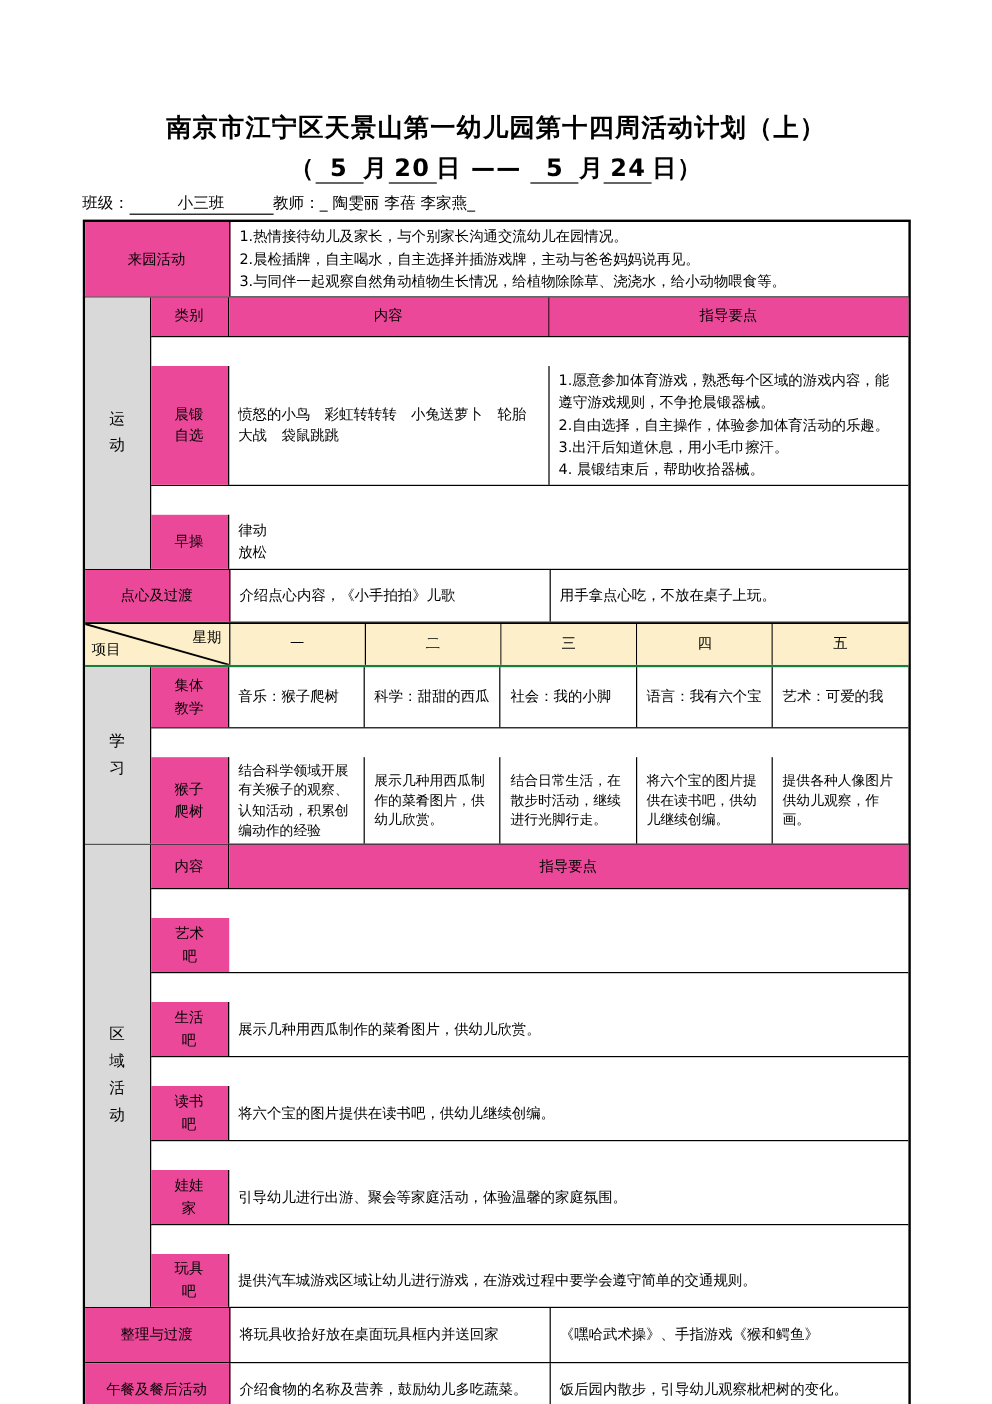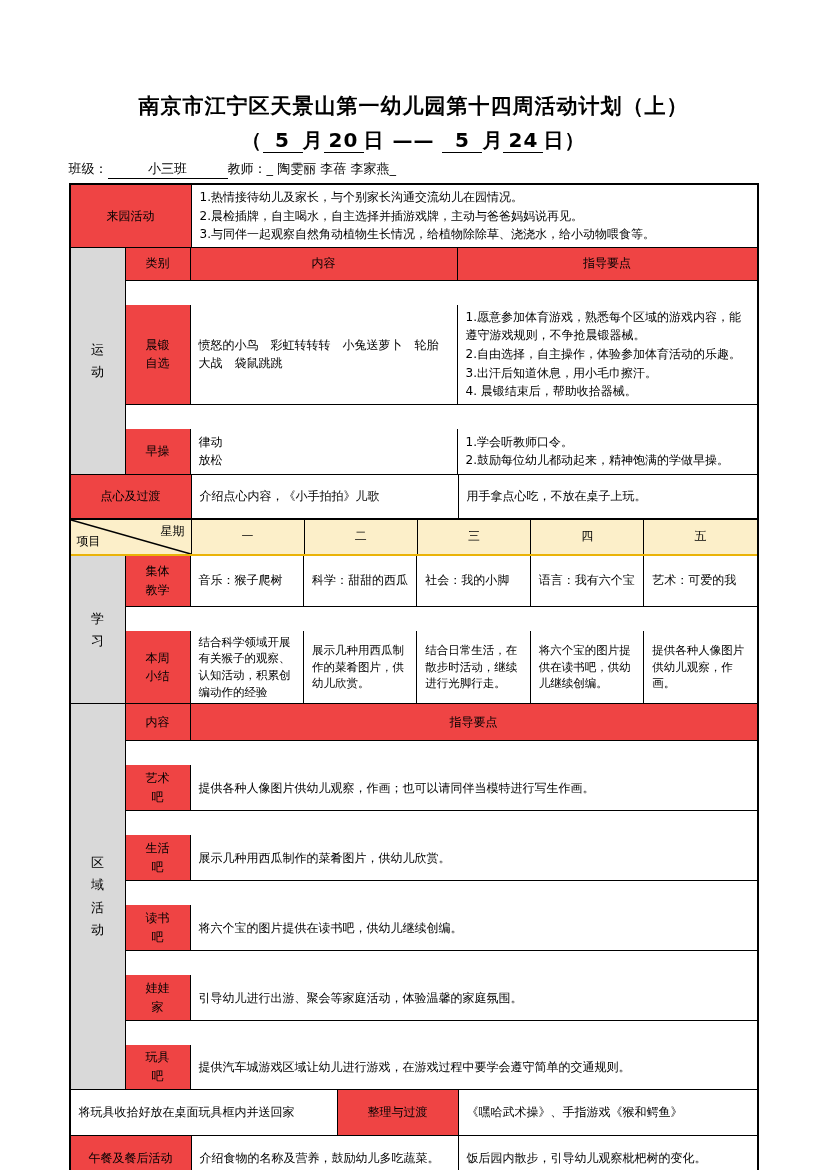--- a/index.html
+++ b/index.html
@@ -35,37 +35,37 @@
     display:flex;align-items:center;justify-content:center;text-align:center;
     white-space:pre-line;font-size:13px;line-height:1.7;flex:none;box-sizing:border-box;
   }
   .section-body{flex:1;display:flex;flex-direction:column;min-width:0;gap:24px;}
   .section-body > .row:last-child{border-bottom:none;}
   .cell{
     border-right:1px solid #000;box-sizing:border-box;display:flex;align-items:center;
     padding:3px 8px;font-size:12px;line-height:1.55;white-space:pre-line;min-width:0;
   }
   .row .cell:last-child{border-right:none;}
-  .lbl{background:#ef4444;justify-content:center;text-align:center;padding:3px 17px;}
+  .lbl{background:#ec4899;justify-content:center;text-align:center;padding:3px 17px;}
   .center{justify-content:center;text-align:center;}
   .cream{background:#FCEFC9;}
   .w-lbl{width:121px;flex:none;}
   .w-b{width:65px;flex:none;}
   .w-content{width:267px;flex:none;}
   .w-points{flex:1;}
   .w-day{flex:1;}
   .w-full{flex:1;}
   .small{font-size:11.5px;line-height:1.45;}
   
   .r-arrival{min-height:46px;}
   .r-cat{min-height:32px;}
   .r-morning{min-height:95px;}
   .r-exercise{min-height:45px;}
   .r-snack{min-height:43px;}
-  .r-days{min-height:34px;border-top:1px solid #000;border-bottom:2px solid #eab308;}
+  .r-days{min-height:34px;border-top:1px solid #000;border-bottom:2px solid #15803d;}
   .r-class{min-height:48px;}
   .r-teach{min-height:50px;}
   .r-ext{min-height:62px;}
   .r-areahead{min-height:36px;}
   .r-area{min-height:45px;}
   .r-toys{min-height:32px;}
   .r-tidy{min-height:45px;}
   .r-lunch{min-height:45px;}
   .r-summary{min-height:72px;}
   
@@ -123,22 +123,20 @@
         <div class="cell w-content">愤怒的小鸟　彩虹转转转　小兔送萝卜　轮胎大战　袋鼠跳跳</div>
         <div class="cell w-points">1.愿意参加体育游戏，熟悉每个区域的游戏内容，能遵守游戏规则，不争抢晨锻器械。
 2.自由选择，自主操作，体验参加体育活动的乐趣。
 3.出汗后知道休息，用小毛巾擦汗。
 4. 晨锻结束后，帮助收拾器械。</div>
       </div>
       <div class="row r-exercise">
         <div class="cell lbl w-b">早操</div>
         <div class="cell w-content">律动
 放松</div>
-        <div class="cell w-points">1.学会听教师口令。
-2.鼓励每位幼儿都动起来，精神饱满的学做早操。</div>
       </div>
     </div>
   </div>
 
   <div class="row r-snack">
     <div class="cell lbl w-lbl">点心及过渡</div>
     <div class="cell w-content">介绍点心内容，《小手拍拍》儿歌</div>
     <div class="cell w-points">用手拿点心吃，不放在桌子上玩。</div>
   </div>
 
@@ -163,21 +161,21 @@
     <div class="section-body">
       <div class="row r-teach">
         <div class="cell lbl w-b">集体教学</div>
         <div class="cell w-day">音乐：猴子爬树</div>
         <div class="cell w-day">科学：甜甜的西瓜</div>
         <div class="cell w-day">社会：我的小脚</div>
         <div class="cell w-day">语言：我有六个宝</div>
         <div class="cell w-day">艺术：可爱的我</div>
       </div>
       <div class="row r-ext">
-        <div class="cell lbl w-b">本周小结</div>
+        <div class="cell lbl w-b">猴子爬树</div>
         <div class="cell w-day small">结合科学领域开展有关猴子的观察、认知活动，积累创编动作的经验</div>
         <div class="cell w-day small">展示几种用西瓜制作的菜肴图片，供幼儿欣赏。</div>
         <div class="cell w-day small">结合日常生活，在散步时活动，继续进行光脚行走。</div>
         <div class="cell w-day small">将六个宝的图片提供在读书吧，供幼儿继续创编。</div>
         <div class="cell w-day small">提供各种人像图片供幼儿观察，作画。</div>
       </div>
     </div>
   </div>
 
   <div class="section">
@@ -185,21 +183,20 @@
 域
 活
 动</div>
     <div class="section-body">
       <div class="row r-areahead">
         <div class="cell lbl w-b">内容</div>
         <div class="cell lbl w-full center">指导要点</div>
       </div>
       <div class="row r-area">
         <div class="cell lbl w-b">艺术吧</div>
-        <div class="cell w-full">提供各种人像图片供幼儿观察，作画；也可以请同伴当模特进行写生作画。</div>
       </div>
       <div class="row r-area">
         <div class="cell lbl w-b">生活吧</div>
         <div class="cell w-full">展示几种用西瓜制作的菜肴图片，供幼儿欣赏。</div>
       </div>
       <div class="row r-area">
         <div class="cell lbl w-b">读书吧</div>
         <div class="cell w-full">将六个宝的图片提供在读书吧，供幼儿继续创编。</div>
       </div>
       <div class="row r-area">
@@ -207,22 +204,22 @@
         <div class="cell w-full">引导幼儿进行出游、聚会等家庭活动，体验温馨的家庭氛围。</div>
       </div>
       <div class="row r-toys">
         <div class="cell lbl w-b">玩具吧</div>
         <div class="cell w-full">提供汽车城游戏区域让幼儿进行游戏，在游戏过程中要学会遵守简单的交通规则。</div>
       </div>
     </div>
   </div>
 
   <div class="row r-tidy">
+    <div class="cell lbl w-lbl">整理与过渡</div>
     <div class="cell w-content">将玩具收拾好放在桌面玩具框内并送回家</div>
-    <div class="cell lbl w-lbl">整理与过渡</div>
     <div class="cell w-points">《嘿哈武术操》、手指游戏《猴和鳄鱼》</div>
   </div>
 
   <div class="row r-lunch">
     <div class="cell lbl w-lbl">午餐及餐后活动</div>
     <div class="cell w-content">介绍食物的名称及营养，鼓励幼儿多吃蔬菜。</div>
     <div class="cell w-points">饭后园内散步，引导幼儿观察枇杷树的变化。</div>
   </div>
 
   <div class="row r-summary">

